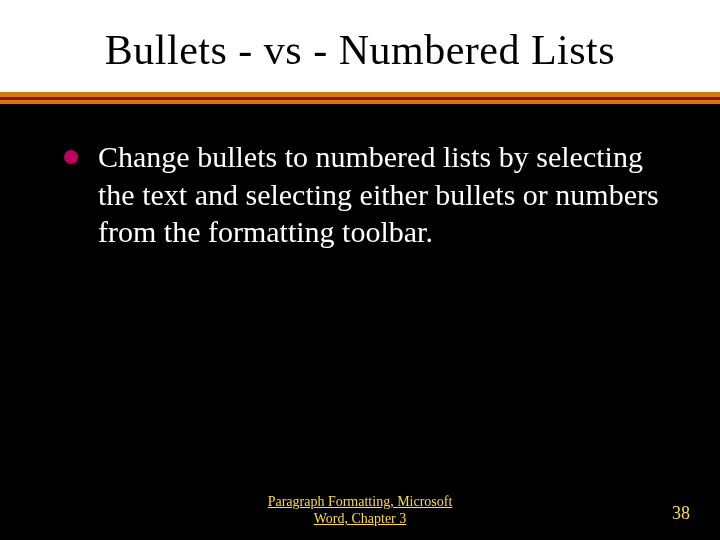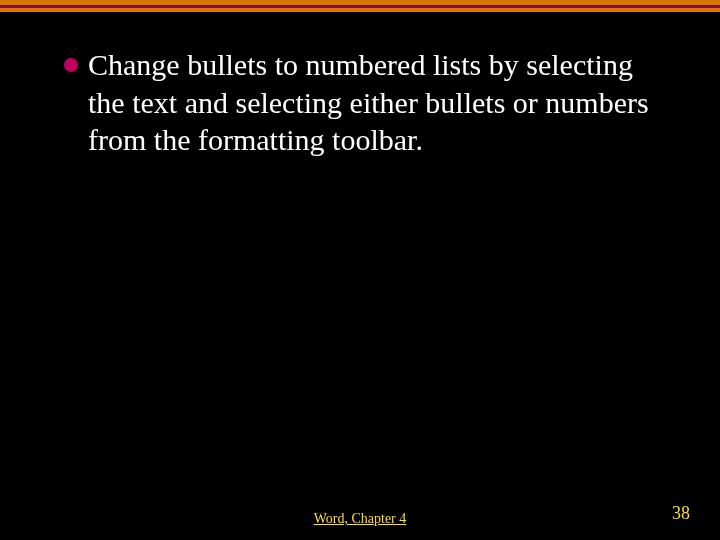--- a/index.html
+++ b/index.html
@@ -46,21 +46,21 @@
   .divider .bar-bot {
     height: 4px;
     background: #d87a00;
   }
   .content {
     padding: 34px 48px 0 64px;
   }
   .bullet-row {
     display: flex;
     align-items: flex-start;
-    gap: 10px;
+    gap: 20px;
   }
   .bullet-dot {
     flex: 0 0 auto;
     width: 14px;
     height: 14px;
     border-radius: 50%;
     background: #c00060;
     margin-top: 12px;
   }
   .bullet-text {
@@ -99,34 +99,38 @@
     font-size: 18px;
     color: #ffdd33;
     margin-left: 40px;
   }
 </style>
 </head>
 <body>
 
 <div class="slide">
 
+  <div class="title-area">
+    <div class="title-text">Bullets - vs - Numbered Lists</div>
+  </div>
 
   <div class="divider">
     <div class="bar-top"></div>
     <div class="bar-mid"></div>
     <div class="bar-bot"></div>
   </div>
 
   <div class="content">
     <div class="bullet-row">
       <div class="bullet-dot"></div>
       <div class="bullet-text">Change bullets to numbered lists by selecting the text and selecting either bullets or numbers from the formatting toolbar.</div>
     </div>
   </div>
 
   <div class="footer">
     <div class="footer-center">
-      <span class="line2">Word, Chapter 4</span>
+      <span>Paragraph Formatting, Microsoft</span>
+      <span class="line2">Word, Chapter 3</span>
     </div>
     <div class="footer-right">38</div>
   </div>
 
 </div>
 
 </body></html>

